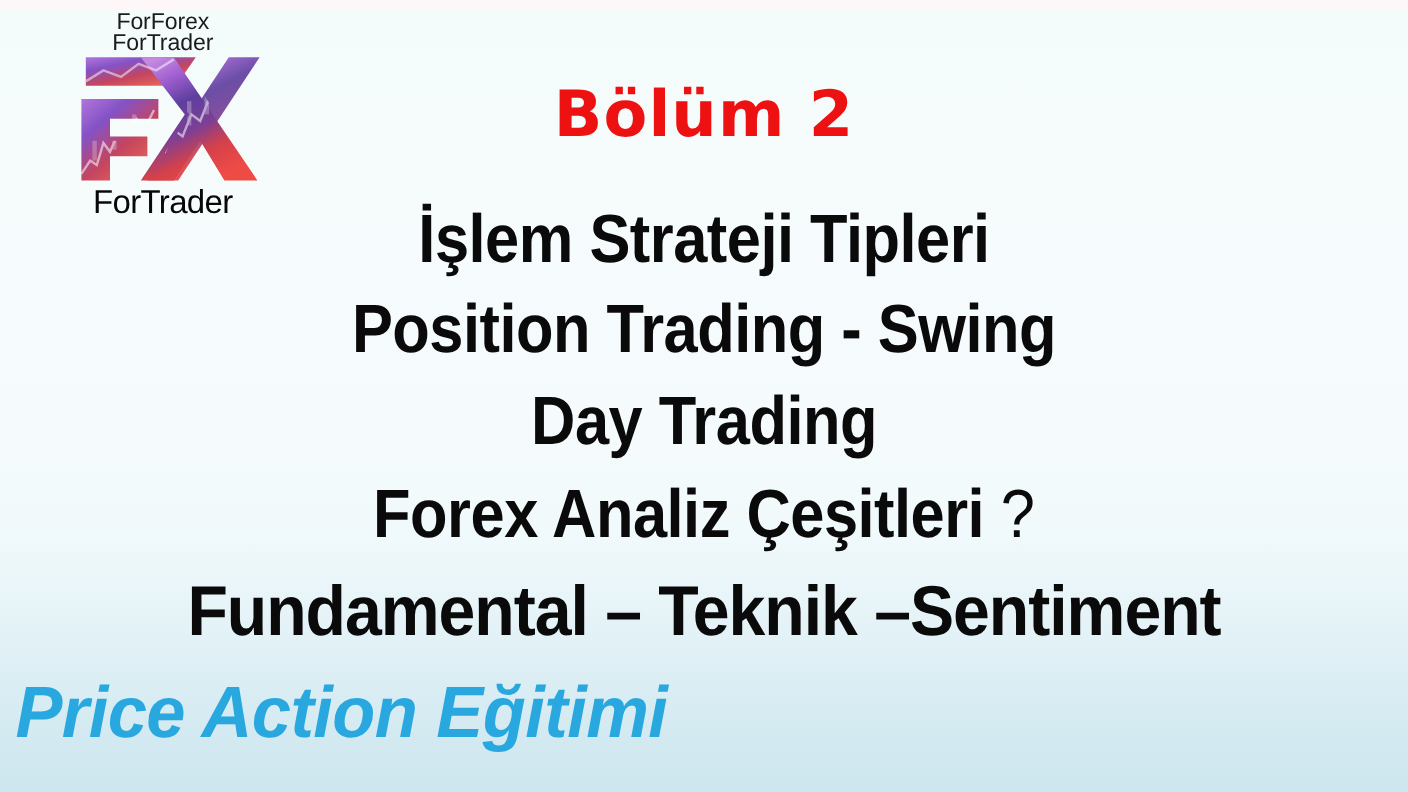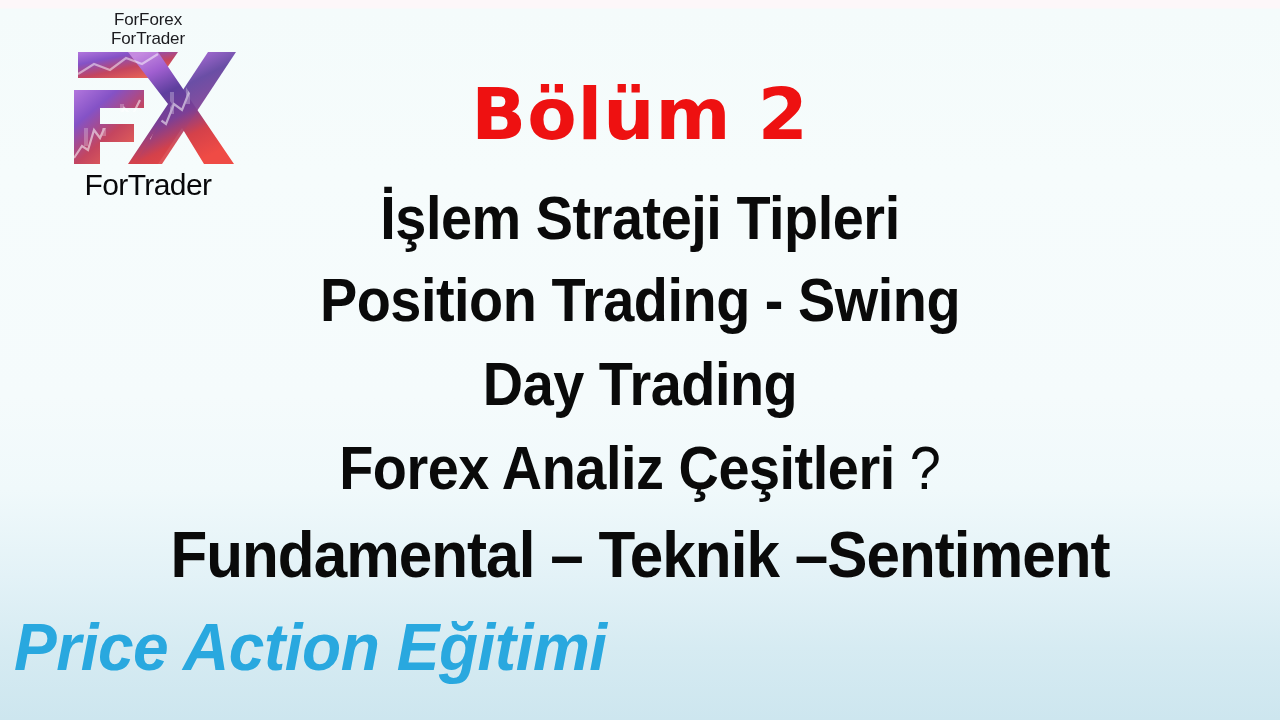--- a/index.html
+++ b/index.html
@@ -38,21 +38,21 @@
   }
 
   .logo-tagline {
     position: absolute;
     top: 8px;
     left: 0;
     width: 200px;
     text-align: center;
     color: #1b1b1f;
     font-family: "Liberation Sans", sans-serif;
-    font-size: 17px;
+    font-size: 21px;
     font-weight: 400;
     line-height: 19px;
     letter-spacing: -0.1px;
   }
   .logo-tagline span { display: block; }
 
   .logo-mark {
     position: absolute;
     top: 44px;
     left: 10px;
@@ -86,25 +86,25 @@
   .line {
     position: absolute;
     left: 0;
     width: 1280px;
     text-align: center;
     white-space: nowrap;
     color: #0a0a0a;
   }
 
   .line-bolum {
-    top: 66px;
+    top: 56px;
     color: #ee1111;
     font-family: "DejaVu Sans", sans-serif;
     font-weight: 700;
-    font-size: 72px;
+    font-size: 58px;
     line-height: 96px;
     letter-spacing: 1px;
   }
 
   .line-body {
     font-family: "Liberation Sans", sans-serif;
     font-weight: 700;
     font-size: 62px;
     line-height: 72px;
     letter-spacing: -0.5px;

